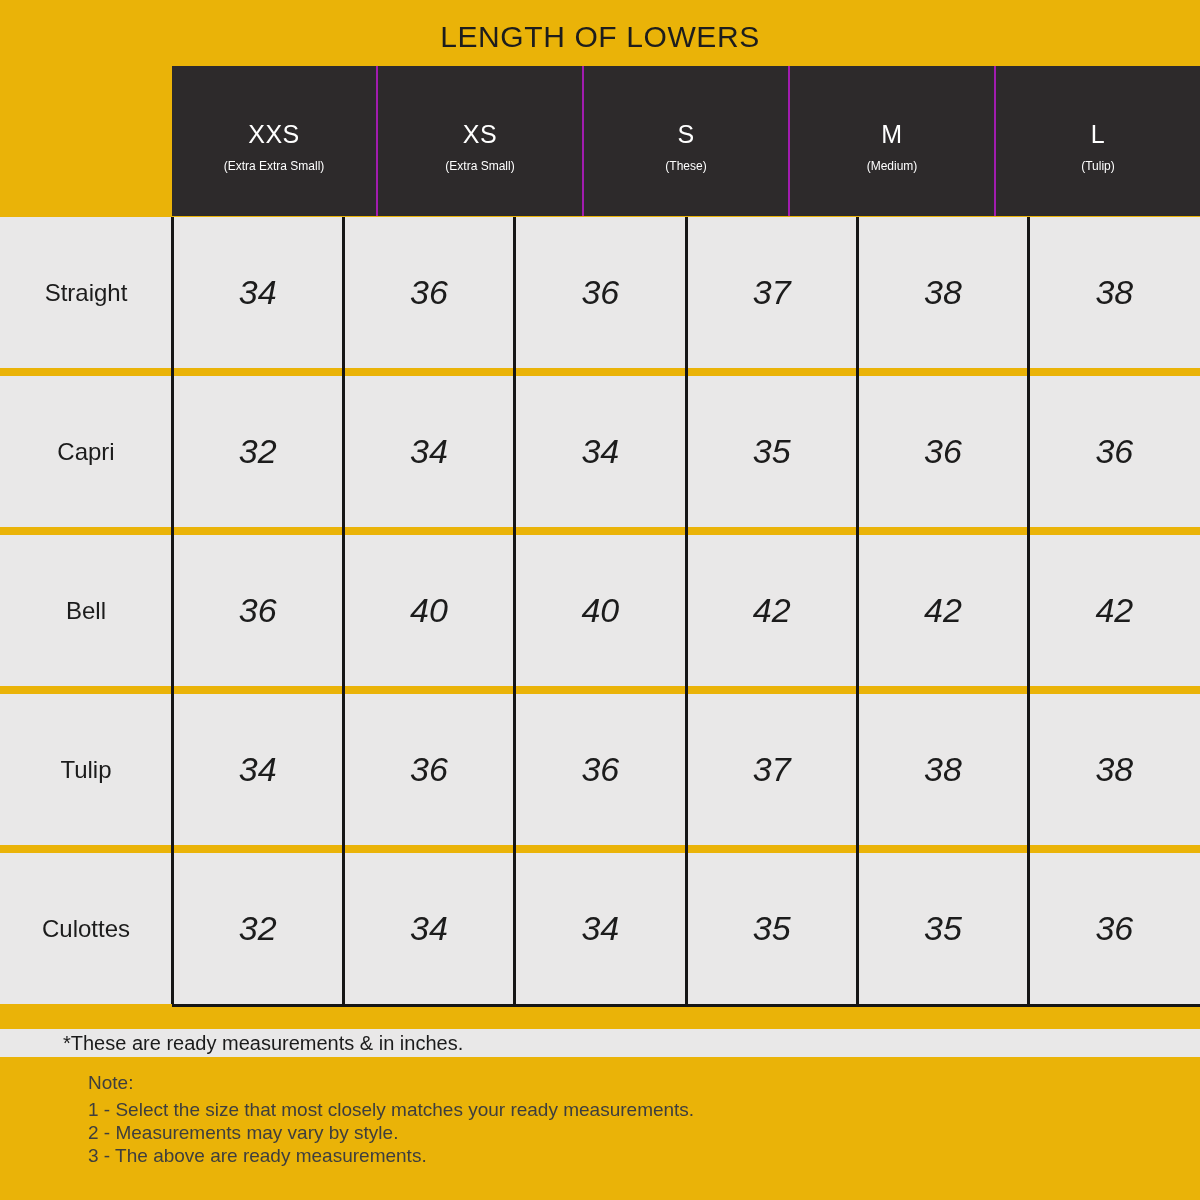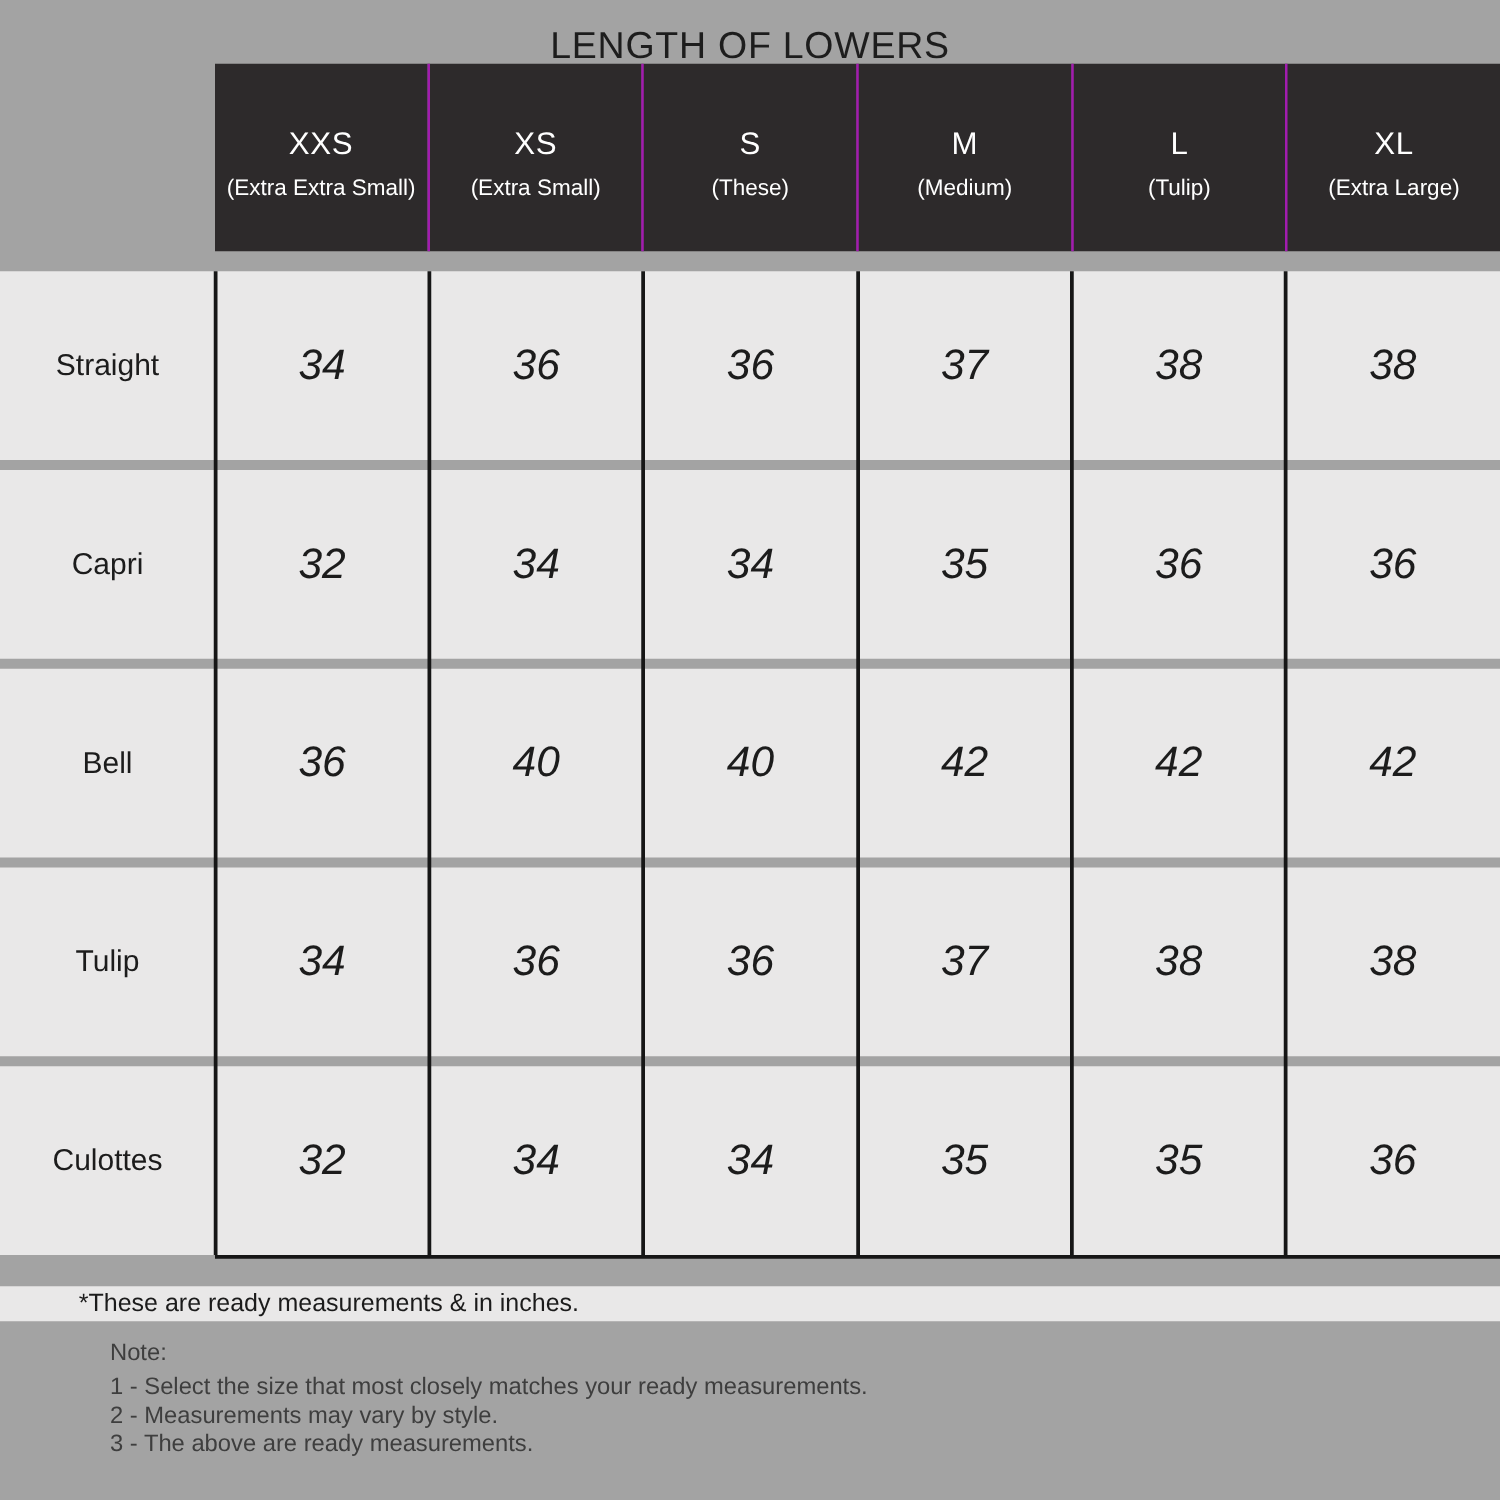--- a/index.html
+++ b/index.html
@@ -1,59 +1,59 @@
 <!DOCTYPE html>
 <html><head>
 <meta charset="utf-8">
 <style>
   html, body { margin: 0; padding: 0; background: #ffffff; }
   .page {
     position: relative;
     width: 1200px;
     height: 1200px;
-    background: #a3a3a3;
+    background: #eab308;
     font-family: "Liberation Sans", sans-serif;
     overflow: hidden;
   }
 
   
   .title {
     position: absolute;
     top: 20px; left: 0;
     width: 1200px;
     margin: 0;
     text-align: center;
     font-size: 30px;
     font-weight: 400;
     letter-spacing: 0.6px;
     color: #1d1d1d;
   }
 
   
   .header-row {
     position: absolute;
-    left: 172px; top: 51px;
+    left: 172px; top: 66px;
     width: 1028px; height: 150px;
     display: flex;
   }
   .hcell {
     flex: 1 1 0;
     box-sizing: border-box;
     background: #2d2a2b;
     color: #ffffff;
     display: flex;
     flex-direction: column;
     align-items: center;
     justify-content: center;
     text-align: center;
     padding-top: 10px;
   }
   .hcell + .hcell { border-left: 2px solid #a21caf; }
   .hcode { font-size: 25px; letter-spacing: 0.5px; margin-bottom: 10px; }
-  .hsub  { font-size: 18px; }
+  .hsub  { font-size: 12px; }
 
   
   .tbody {
     position: absolute;
     left: 0; top: 217px;
     width: 1200px;
     display: flex;
     flex-direction: column;
     row-gap: 8px;
   }
@@ -149,24 +149,20 @@
       <div class="hcode">S</div>
       <div class="hsub">(These)</div>
     </div>
     <div class="hcell">
       <div class="hcode">M</div>
       <div class="hsub">(Medium)</div>
     </div>
     <div class="hcell">
       <div class="hcode">L</div>
       <div class="hsub">(Tulip)</div>
-    </div>
-    <div class="hcell">
-      <div class="hcode">XL</div>
-      <div class="hsub">(Extra Large)</div>
     </div>
   </div>
 
   <div class="tbody">
 
     <div class="trow">
       <div class="rlabel">Straight</div>
       <div class="tcell">34</div>
       <div class="tcell">36</div>
       <div class="tcell">36</div>

